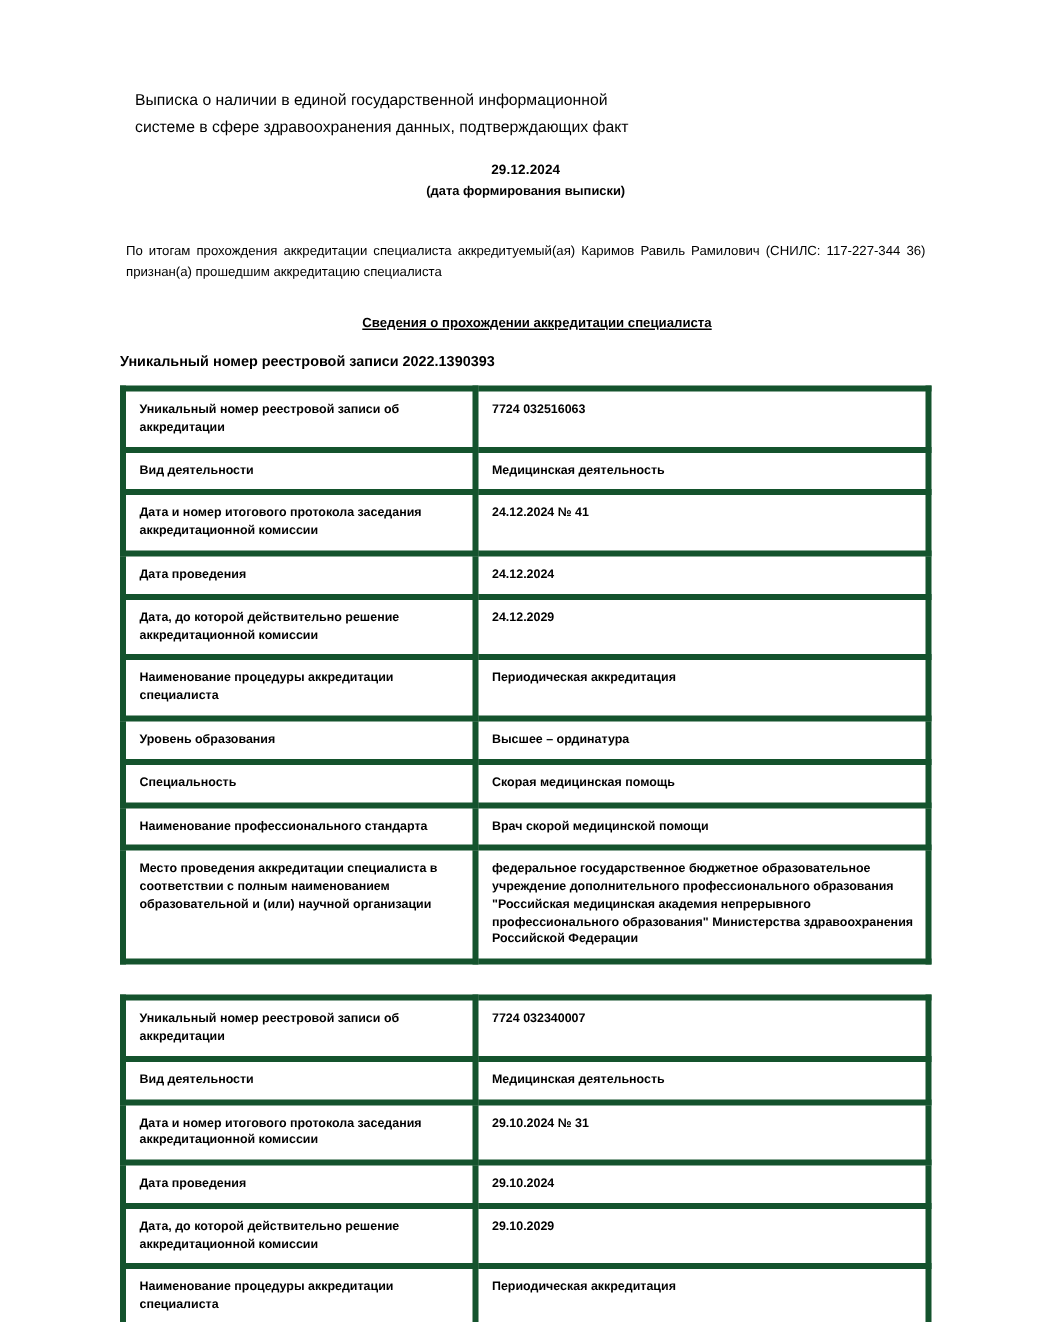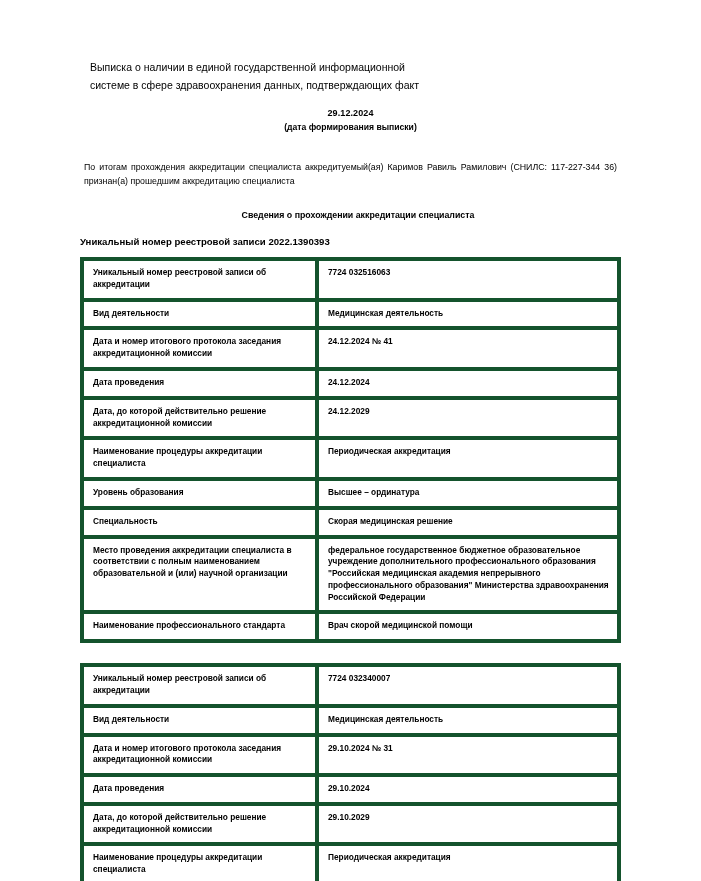--- a/index.html
+++ b/index.html
@@ -52,20 +52,21 @@
     text-align: justify;
     padding: 0 4px;
   }
   .section-underline {
     margin-top: 22px;
     text-align: center;
     font-size: 8.8px;
     font-weight: bold;
   }
   .section-underline span {
+    text-decoration: underline;
     margin-left: 15px;
   }
   .record-heading {
     margin-top: 16px;
     margin-bottom: 10px;
     text-align: left;
     font-size: 9.6px;
     font-weight: bold;
   }
   table.rec {
@@ -141,29 +142,29 @@
     <tr>
       <td class="lbl">Наименование процедуры аккредитации специалиста</td>
       <td class="val">Периодическая аккредитация</td>
     </tr>
     <tr>
       <td class="lbl">Уровень образования</td>
       <td class="val">Высшее – ординатура</td>
     </tr>
     <tr>
       <td class="lbl">Специальность</td>
-      <td class="val">Скорая медицинская решение</td>
+      <td class="val">Скорая медицинская помощь</td>
+    </tr>
+    <tr>
+      <td class="lbl">Наименование профессионального стандарта</td>
+      <td class="val">Врач скорой медицинской помощи</td>
     </tr>
     <tr>
       <td class="lbl">Место проведения аккредитации специалиста в соответствии с полным наименованием образовательной и (или) научной организации</td>
       <td class="val">федеральное государственное бюджетное образовательное учреждение дополнительного профессионального образования "Российская медицинская академия непрерывного профессионального образования" Министерства здравоохранения Российской Федерации</td>
-    </tr>
-    <tr>
-      <td class="lbl">Наименование профессионального стандарта</td>
-      <td class="val">Врач скорой медицинской помощи</td>
     </tr>
   </tbody>
     </table>
 
   <div class="spacer-12"></div>
 
   <table class="rec">
     <tbody>
         <tr>
       <td class="lbl">Уникальный номер реестровой записи об аккредитации</td>

